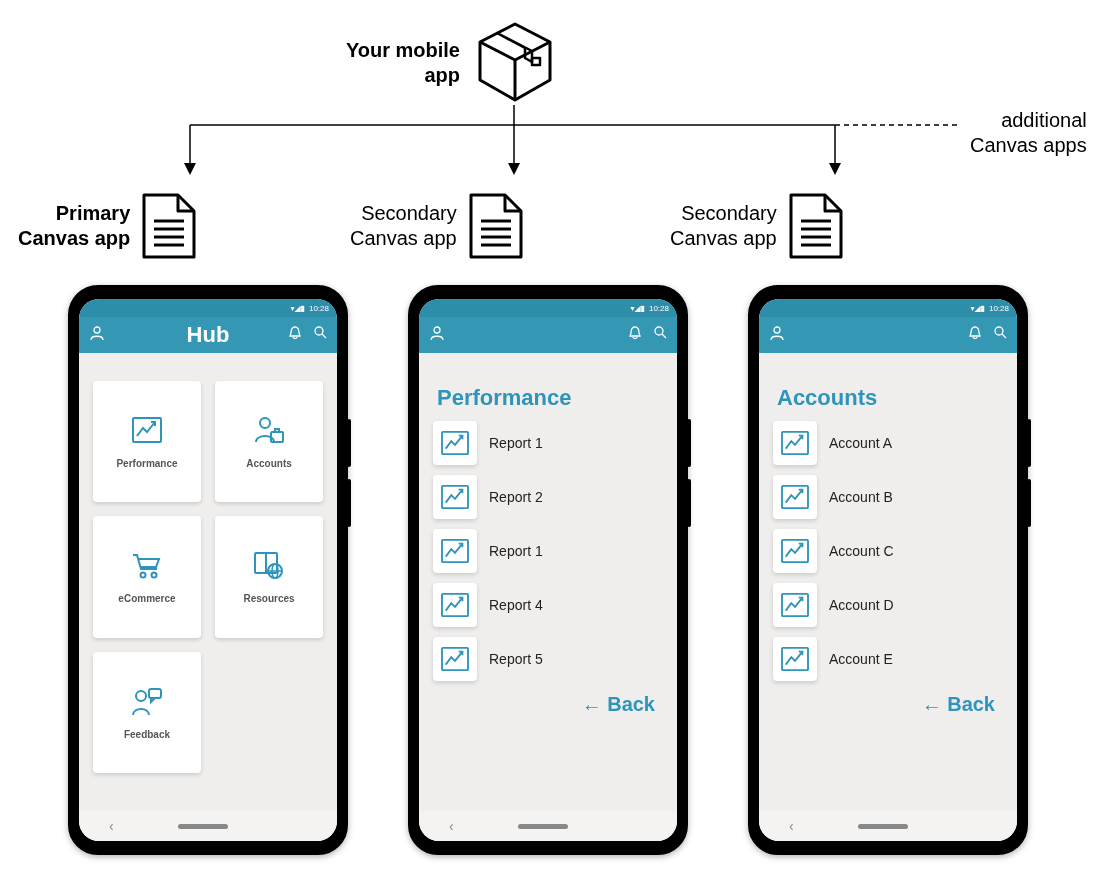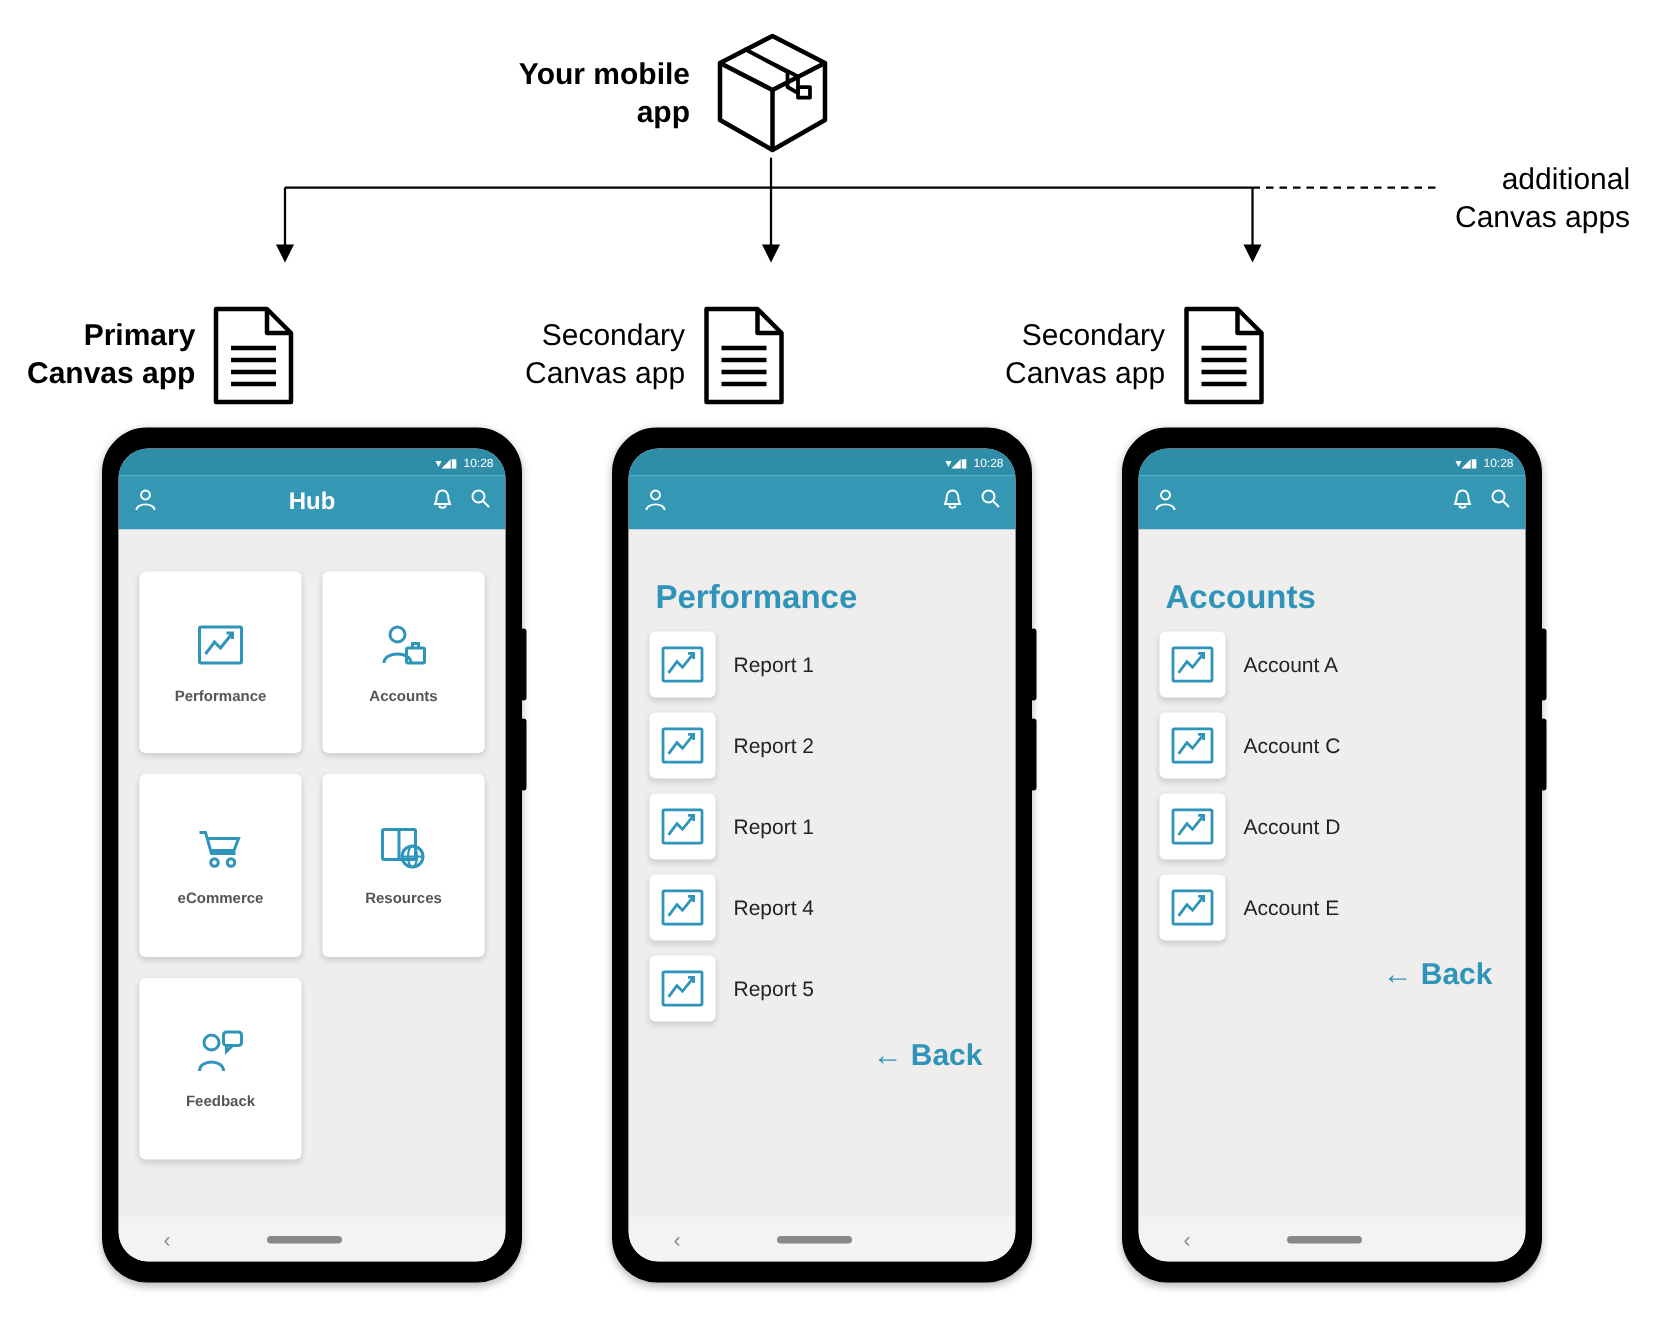--- a/index.html
+++ b/index.html
@@ -42,21 +42,21 @@
   .adtl-label {
     position: absolute;
     top: 98px;
     left: 970px;
     font-size: 20px;
     text-align: right;
     line-height: 1.25;
   }
   .doc-row {
     position: absolute;
-    top: 192px;
+    top: 181px;
     left: 0;
     width: 100%;
     height: 90px;
     text-decoration: underline;
   }
   .doc-group {
     position: absolute;
     top: 0;
     display: flex;
     align-items: center;
@@ -122,21 +122,21 @@
   .app-header {
     background: #3498b5;
     color: #fff;
     height: 36px;
     display: flex;
     align-items: center;
     padding: 0 10px;
     position: relative;
   }
   .header-title-center {
-    font-size: 16px;
+    font-size: 22px;
     font-weight: 600;
     position: absolute;
     left: 50%;
     transform: translateX(-50%);
   }
   .header-left-icon { position: absolute; left: 10px; }
   .header-right-icons { position: absolute; right: 10px; display: flex; gap: 10px; }
   .app-body {
     flex: 1;
     padding: 28px 14px;
@@ -481,20 +481,28 @@
                 </svg>
         </span>
         <span class="list-item-label">Account A</span>
       </div>
             <div class="list-item">
         <span class="list-item-icon">
           <svg width="30" height="26" viewBox="2 2 32 28">
                   <use href="#icon-chart"></use>
                 </svg>
         </span>
+        <span class="list-item-label">Account B</span>
+      </div>
+            <div class="list-item">
+        <span class="list-item-icon">
+          <svg width="30" height="26" viewBox="2 2 32 28">
+                  <use href="#icon-chart"></use>
+                </svg>
+        </span>
         <span class="list-item-label">Account C</span>
       </div>
             <div class="list-item">
         <span class="list-item-icon">
           <svg width="30" height="26" viewBox="2 2 32 28">
                   <use href="#icon-chart"></use>
                 </svg>
         </span>
         <span class="list-item-label">Account D</span>
       </div>

